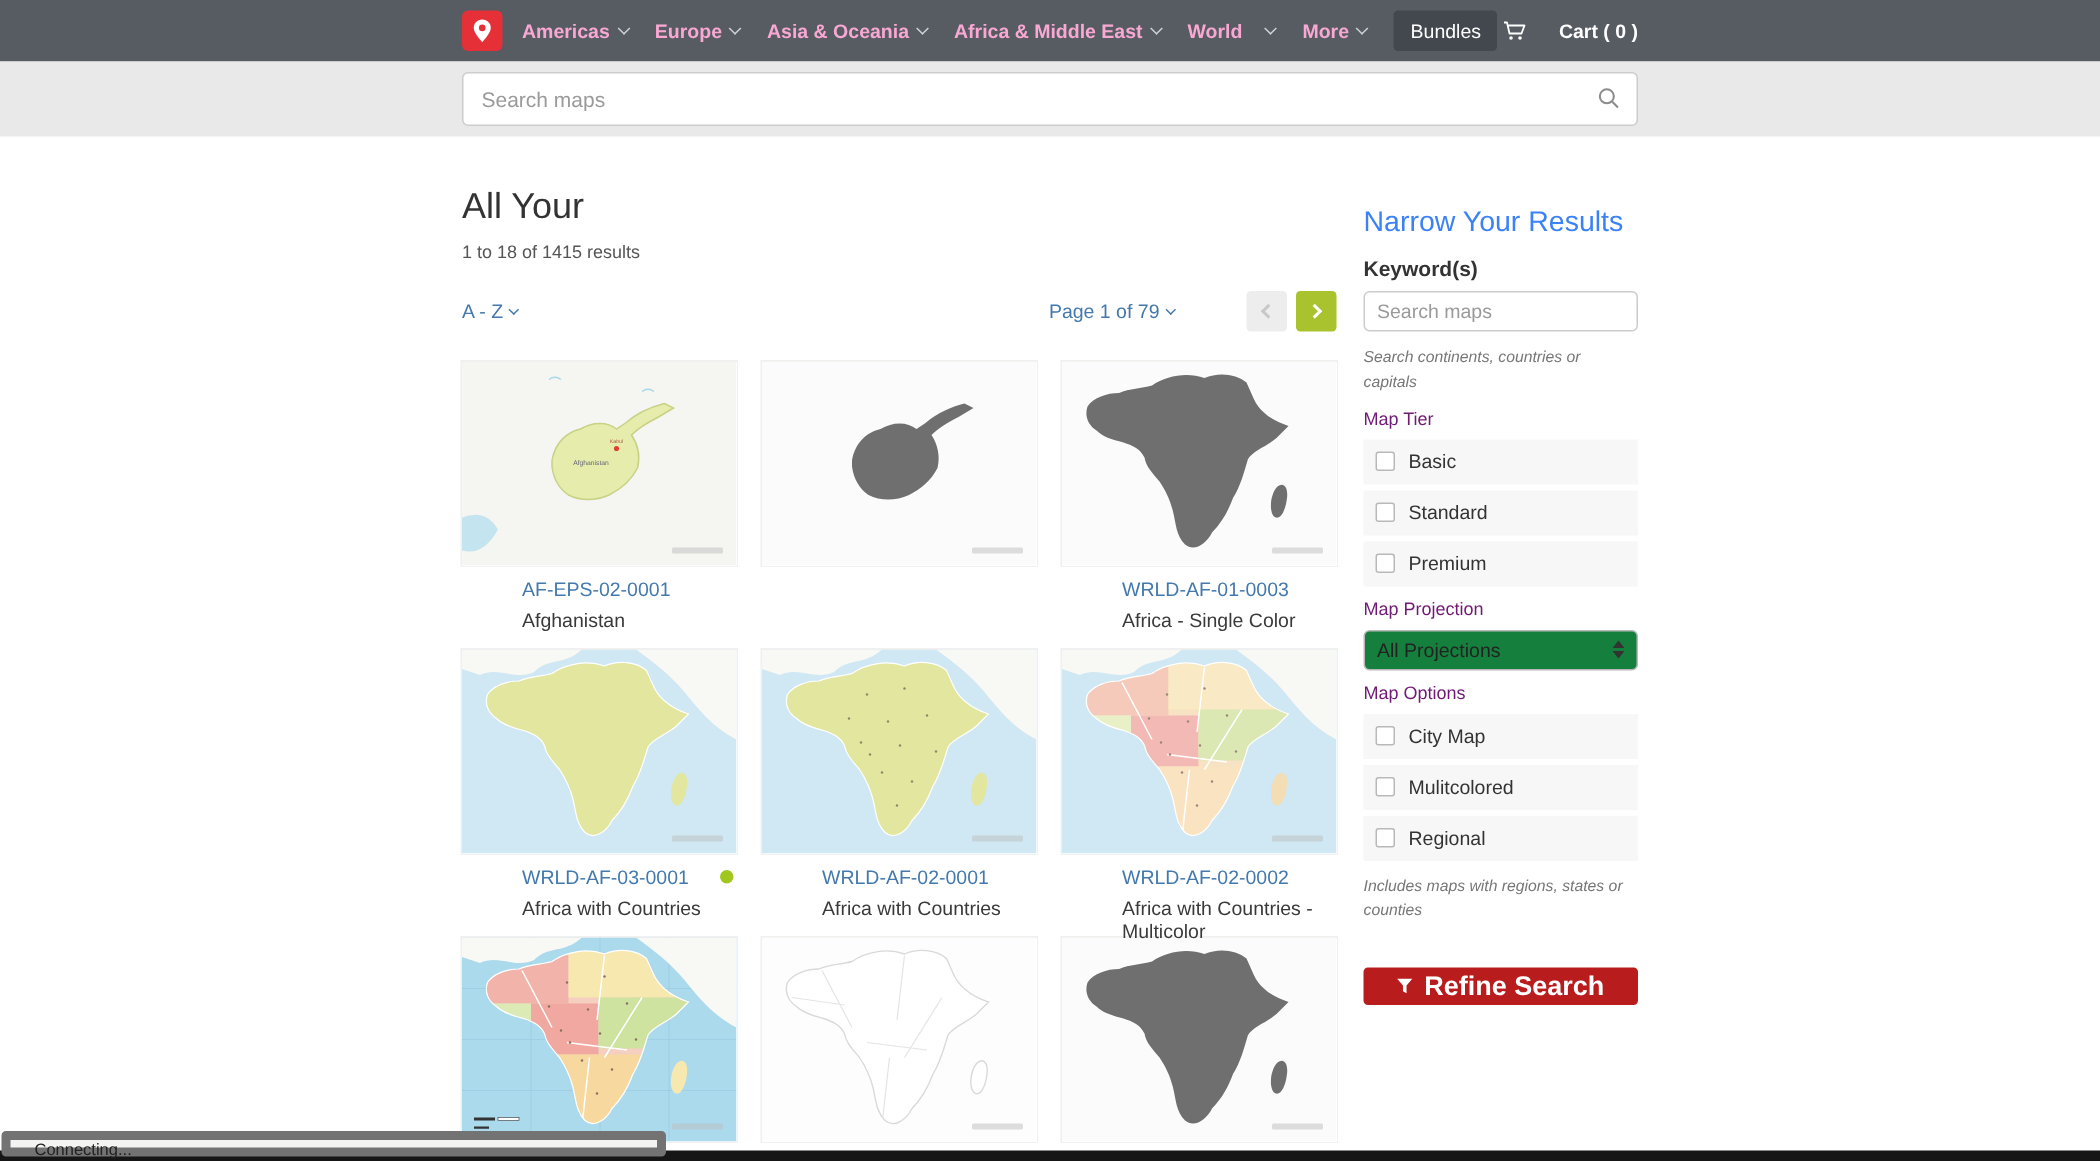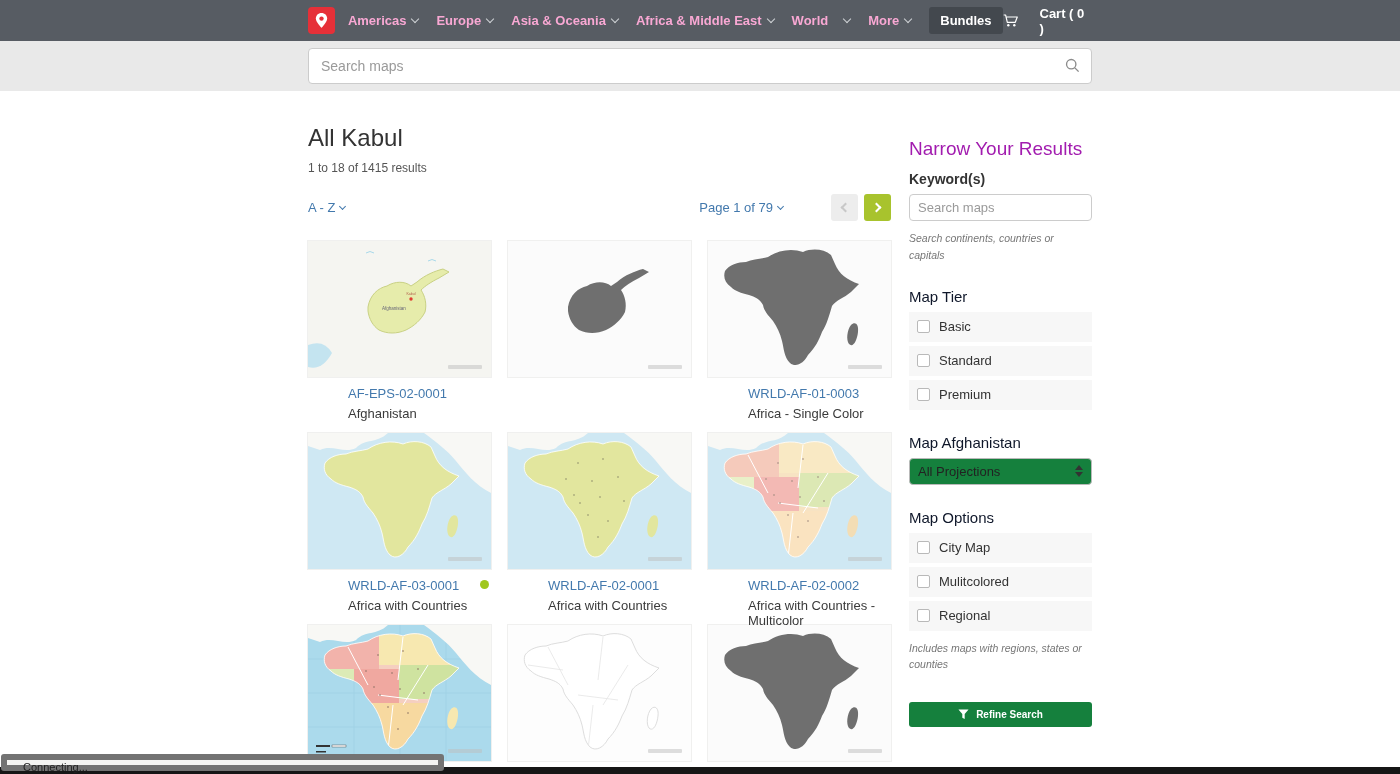--- a/index.html
+++ b/index.html
@@ -12,21 +12,21 @@
   
   .topnav { height:41px; background:#575c63; }
   .topnav .container { display:flex; align-items:center; height:41px; }
   .logo { width:27px; height:27px; background:#e63038; border-radius:4px;
     display:flex; align-items:center; justify-content:center; margin-right:13px; cursor:pointer; }
   .nav-item { color:#f9a8d4; font-size:13px; font-weight:700; margin-right:18px;
     display:flex; align-items:center; cursor:pointer; white-space:nowrap; }
   .chev { width:6px; height:6px; border-right:1.6px solid #cfd2d6; border-bottom:1.6px solid #cfd2d6;
     transform:rotate(45deg); display:inline-block; margin-left:6px; margin-top:-4px; }
   .nav-item.wide-gap .chev { margin-left:16px; }
-  .bundles { background:#43484e; color:#fff; font-size:13px; font-weight:700;
+  .bundles { background:#43484e; color:#fff; font-size:13px; font-weight:400;
     padding:6px 11px; border-radius:3px; cursor:pointer; }
   .cart { margin-left:auto; color:#fff; font-size:13px; font-weight:700;
     display:flex; align-items:center; gap:21px; cursor:pointer; }
 
   
   .search-band { background:#e9e9e9; height:50px; padding-top:7px; }
   .search-wrap { position:relative; }
   .search-wrap input { width:100%; height:36px; border:1px solid #ccc; border-radius:4px;
     font-size:14px; color:#333; padding:0 38px 0 12px; outline:none;
     font-family:"Liberation Sans", sans-serif; }
@@ -58,43 +58,43 @@
   .grid { margin-top:20px; display:grid; grid-template-columns:repeat(3,183px); column-gap:17px; }
   .card { height:192px; }
   .thumb { width:183px; height:136px; display:block; box-shadow:0 0 0 1px #f0f0ef; cursor:pointer; }
   .caption { position:relative; padding-top:7px;margin-left:40px; }
   .code { font-size:13px; color:#4379ad; text-decoration:none; display:inline-block; cursor:pointer; }
   .name { font-size:13px; color:#3a3a3a; margin-top:4px; }
   .newdot { position:absolute; right:2px; top:11px; width:9px; height:9px;
     border-radius:50%; background:#a0c71e; }
 
   
-  .sb-title { font-size:19px; font-weight:400; color:#a21caf; }
+  .sb-title { font-size:19px; font-weight:400; color:#3b82f6; }
   .sb-label { font-size:14px; font-weight:700; color:#333; margin-top:11px; }
   .sb-input { width:100%; height:27px; border:1px solid #ccc; border-radius:4px; margin-top:7px;
     font-size:13px; color:#333; padding:0 8px; outline:none; font-family:"Liberation Sans", sans-serif; }
   .sb-input::placeholder { color:#9a9a9a; }
   .sb-hint { font-size:10.5px; font-style:italic; color:#777; margin-top:9px; line-height:1.6; }
-  .sb-section { font-size:15px; color:#0f172a; margin-top:24px; }
+  .sb-section { font-size:12px; color:#701a75; margin-top:8px; }
   .check-group { margin-top:7px; }
   .check-row { background:#f7f7f7; height:30px; display:flex; align-items:center;
     padding-left:8px; margin-bottom:4px; cursor:pointer; }
   .checkbox { width:13px; height:13px; background:#fff; border:1px solid #b9b9b9;
     border-radius:2px; margin-right:9px; cursor:pointer; }
   .check-label { font-size:13px; color:#333; }
   .fake-select { margin-top:7px; height:27px; border:1px solid #b9b9b9; border-radius:4px;
     background:#15803d; display:flex; align-items:center; padding:0 8px; font-size:13px;
     color:#222; cursor:pointer; }
   .sel-arrows { margin-left:auto; display:flex; flex-direction:column; gap:2px; }
   .tri-up { width:0; height:0; border-left:4px solid transparent; border-right:4px solid transparent;
     border-bottom:5px solid #333; }
   .tri-dn { width:0; height:0; border-left:4px solid transparent; border-right:4px solid transparent;
     border-top:5px solid #333; }
-  .refine-btn { margin-top:29px; width:100%; height:25px; background:#15803d; border:none;
-    border-radius:3px; color:#fff; font-size:10px; font-weight:700; cursor:pointer;
+  .refine-btn { margin-top:29px; width:100%; height:25px; background:#b91c1c; border:none;
+    border-radius:3px; color:#fff; font-size:18px; font-weight:700; cursor:pointer;
     display:flex; align-items:center; justify-content:center; gap:7px;
     font-family:"Liberation Sans", sans-serif; }
 
   
   .bottom-bar { position:absolute; left:0; bottom:0; width:100%; height:7px; background:#161616; z-index:4; }
   .status-box { position:absolute; left:1px; bottom:3px; width:443px; height:17px;
     background:#f4f4f2; border:6px solid #737373; border-radius:3px; z-index:5;
     font-size:11px; color:#222; line-height:15px; padding-left:16px; }
 </style>
 </head>
@@ -164,21 +164,21 @@
       <svg width="17" height="17" viewBox="0 0 20 20">
         <circle cx="8.5" cy="8.5" r="5.5" fill="none" stroke="#8b8b8b" stroke-width="1.6"></circle>
         <line x1="12.8" y1="12.8" x2="17.2" y2="17.2" stroke="#8b8b8b" stroke-width="1.6"></line>
       </svg>
     </span>
   </div>
 </div>
 
 <div class="container main">
   <div class="col-left">
-    <h1 class="page-title">All Kabul</h1>
+    <h1 class="page-title">All Your</h1>
     <div class="result-count">1 to 18 of 1415 results</div>
 
     <div class="toolbar">
       <span class="link-blue">
         <span>A - Z</span>
         <span class="chev"></span>
       </span>
       <div class="toolbar-right">
         <span class="link-blue page-label">
           <span>Page 1 of 79</span>
@@ -406,21 +406,21 @@
         <div class="check-row">
           <span class="checkbox"></span>
       <span class="check-label">Standard</span>
         </div>
         <div class="check-row">
           <span class="checkbox"></span>
       <span class="check-label">Premium</span>
         </div>
       </div>
 
-    <div class="sb-section">Map Afghanistan</div>
+    <div class="sb-section">Map Projection</div>
     <div class="fake-select">
       <span>All Projections</span>
       <span class="sel-arrows">
         <span class="tri-up"></span>
           <span class="tri-dn"></span>
       </span>
     </div>
 
     <div class="sb-section">Map Options</div>
     <div class="check-group" id="options-group">

